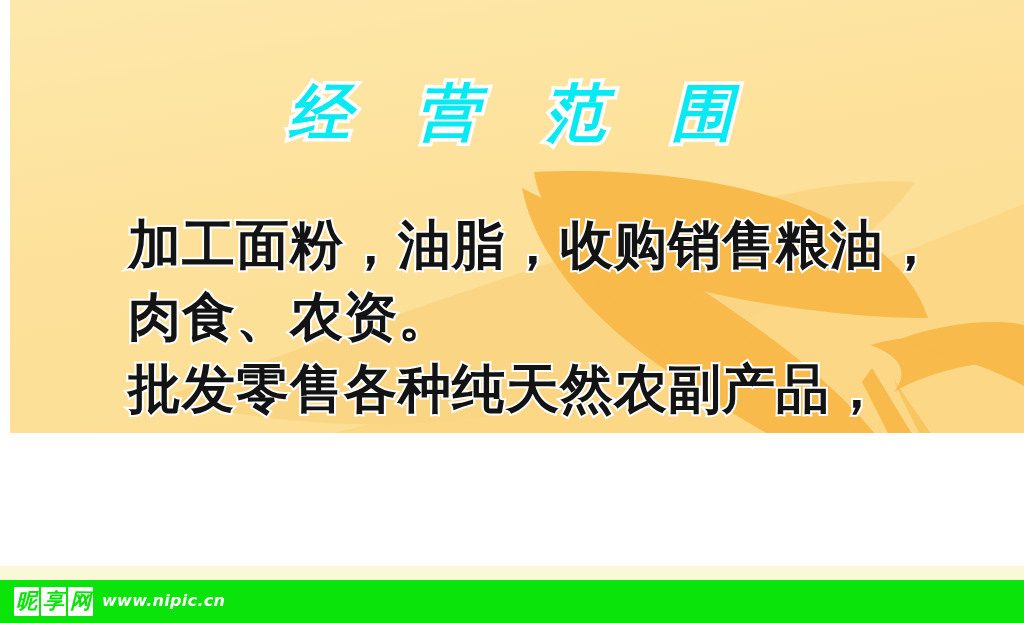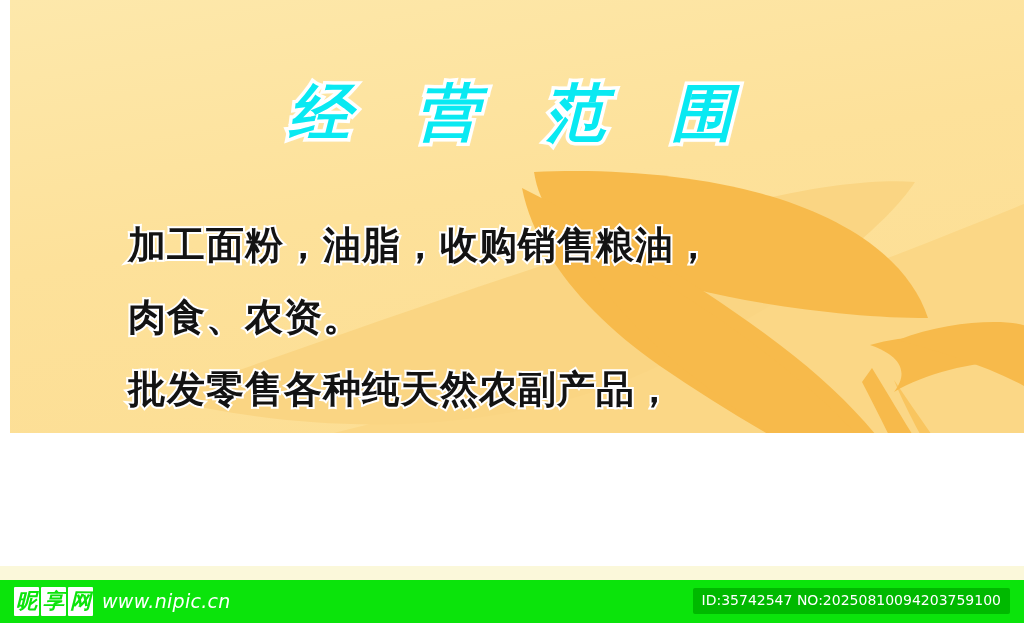--- a/index.html
+++ b/index.html
@@ -68,21 +68,21 @@
 
   
   .body-copy {
     position: absolute;
     left: 118px;
     top: 209px;
     width: 860px;
   }
   .body-line {
     font-family: "DejaVu Sans", "Liberation Sans", sans-serif;
-    font-size: 38px;
+    font-size: 53px;
     font-weight: bold;
     line-height: 72px;
     color: #131313;
     -webkit-text-stroke: 4px #ffffff;
     paint-order: stroke fill;
     white-space: nowrap;
     letter-spacing: 1px;
   }
 
   
@@ -154,22 +154,22 @@
     font-weight: bold;
     font-style: italic;
     line-height: 26px;
     color: #0be40b;
     background: #ffffff;
     padding: 1px 2px 2px 2px;
     border-radius: 1px;
   }
   .brand-url {
     font-family: "DejaVu Sans", "Liberation Sans", sans-serif;
-    font-size: 19px;
-    font-weight: normal;
+    font-size: 16px;
+    font-weight: bold;
     font-style: italic;
     color: #ffffff;
     letter-spacing: 0.3px;
     line-height: 30px;
   }
   .footer-id {
     position: absolute;
     right: 14px;
     top: 8px;
     background: #00b900;
@@ -235,16 +235,15 @@
 
   <div class="footer">
     <div class="footer-brand">
       <span class="brand-mark">
         <span class="brand-char">昵</span>
         <span class="brand-char">享</span>
         <span class="brand-char">网</span>
       </span>
       <span class="brand-url">www.nipic.cn</span>
     </div>
-    <div class="footer-id">ID:35742547 NO:20250810094203759100</div>
   </div>
 
 </div>
 
 </body></html>

